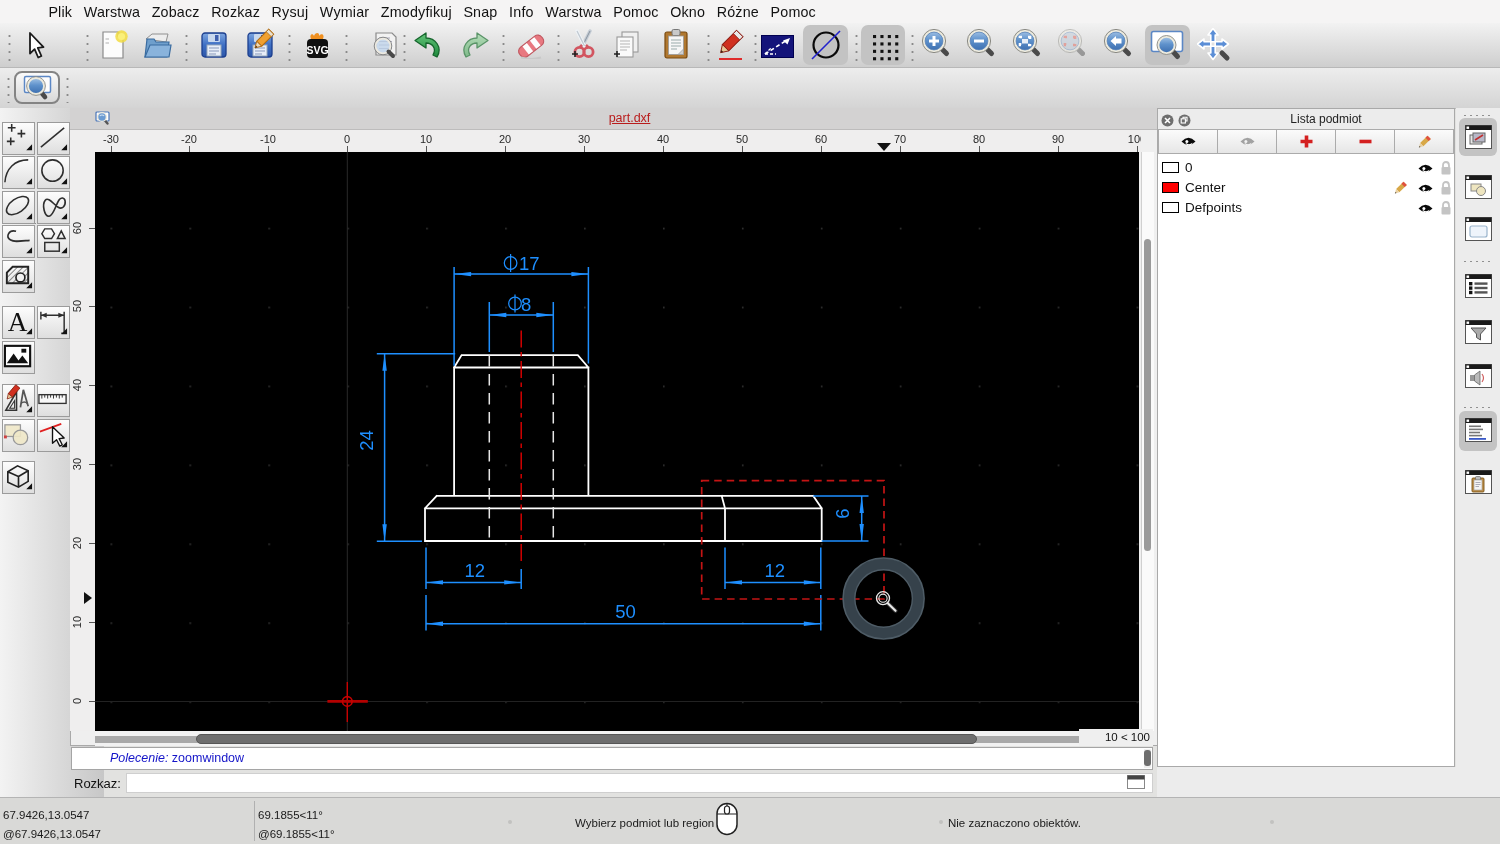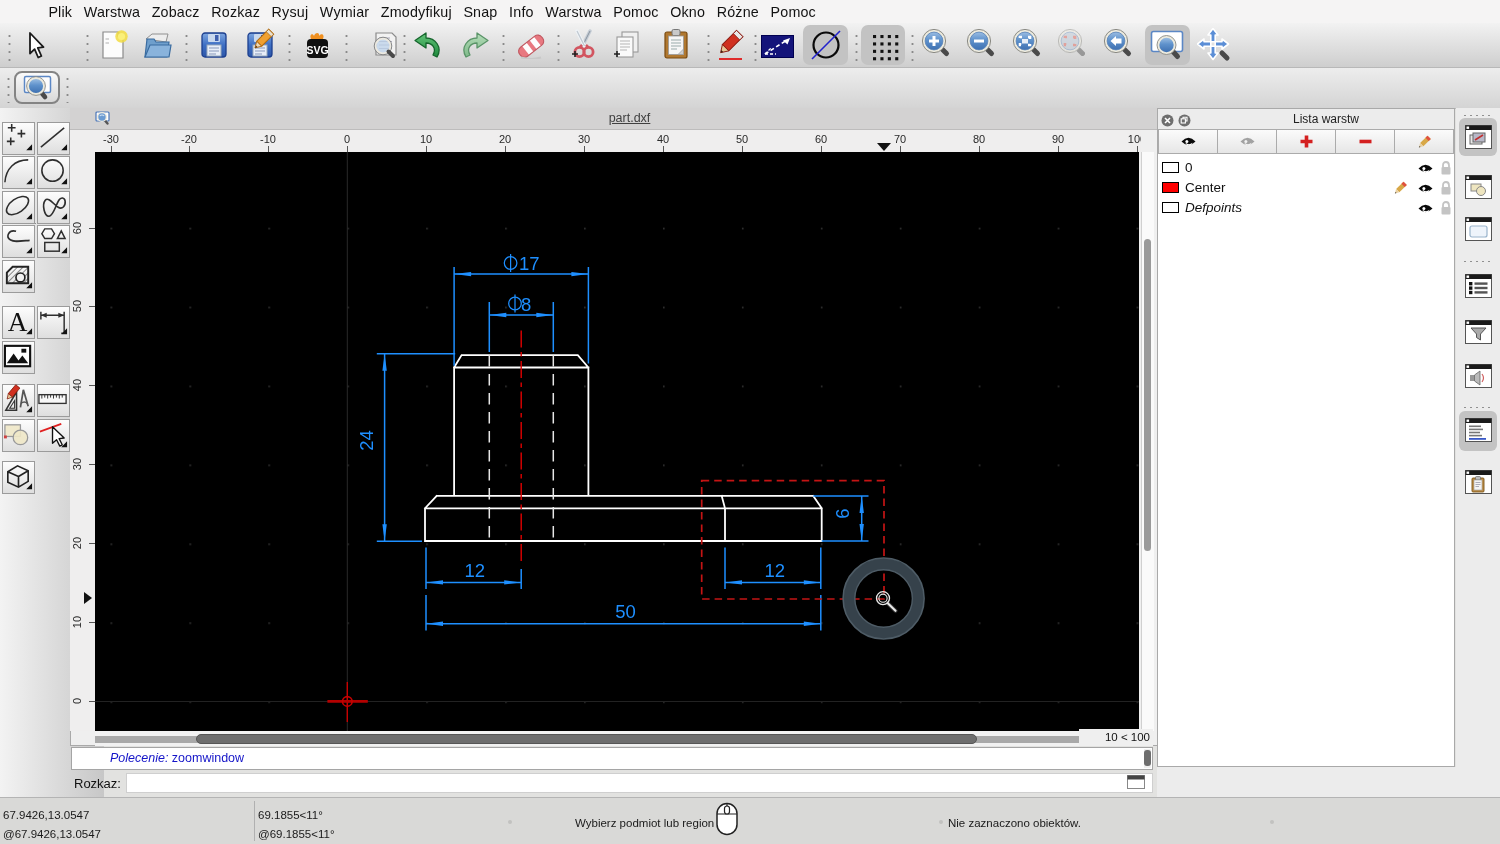--- a/index.html
+++ b/index.html
@@ -17,21 +17,21 @@
 .vdots{position:absolute;width:3px;background-image:radial-gradient(circle,#8a8a8a 1px,transparent 1.2px);
  background-size:3px 8px;background-position:center 2px;}
 .selbg{position:absolute;background:#c3c3c3;border-radius:7px;}
 
 #pal{left:0;top:108px;width:70px;height:736px;background:linear-gradient(90deg,#f3f3f3,#c7c7c7);}
 .pbtn{position:absolute;width:33px;height:33px;background:linear-gradient(180deg,#fdfdfd,#dedede);
  border:1px solid #9b9b9b;box-sizing:border-box;}
 
 #docwin{left:70px;top:108px;width:1085px;height:638px;background:#efefef;box-shadow:inset 0 0 0 1px #a9a9a9;}
 #dtitle{position:absolute;left:0;top:0;width:100%;height:21px;background:#d3d2d2;border-bottom:1px solid #bdbcbc;}
-#dtitle .t{position:absolute;left:0;right:0;top:3px;text-align:center;font-size:12.5px;color:#404040;text-decoration:underline;}
+#dtitle .t{position:absolute;left:0;right:0;top:3px;text-align:center;font-size:12.5px;color:#b91c1c;text-decoration:underline;}
 #hruler{position:absolute;left:0;top:22px;width:1071px;height:22px;background:#efeeee;overflow:hidden;}
 #vruler{position:absolute;left:0;top:44px;width:25px;height:579px;background:#efeeee;overflow:hidden;}
 .rnum{position:absolute;font-size:11px;color:#2a2a2a;}
 .rtickh{position:absolute;width:1px;height:6px;background:#555;top:16px;}
 .rtickv{position:absolute;height:1px;width:6px;background:#555;left:19px;}
 #canvas{position:absolute;left:25px;top:44px;width:1044px;height:579px;background:#000;}
 #vscroll{position:absolute;left:1071px;top:44px;width:12px;height:579px;background:#fafafa;border-left:1px solid #d0d0d0;}
 #vthumb{position:absolute;left:2px;width:7px;border-radius:4px;background:#9a9a9a;}
 #hscrollrow{position:absolute;left:25px;top:623px;width:1058px;height:15px;background:#f2f2f2;}
 #hthumb{position:absolute;top:3px;height:10px;border-radius:5px;background:#6e6e6e;border:1px solid #565656;box-sizing:border-box;}
@@ -584,21 +584,21 @@
 <div id="cmdrow" class="abs">
       <span style="position:absolute;left:3px;top:3px;">Rozkaz:</span>
       <div style="position:absolute;left:55px;top:0;width:1027px;height:20px;background:#fff;border:1px solid #cfcfcf;box-sizing:border-box;"></div>
       <svg style="position:absolute;left:1056px;top:2px;" width="18" height="15" viewBox="0 0 18 15">
         <rect x="0.5" y="0.5" width="17" height="13" fill="#fff" stroke="#888" stroke-width="1"></rect>
         <rect x="0.5" y="0.5" width="17" height="4" fill="#444"></rect>
       </svg>
     </div>
 <div id="lpanel" class="abs">
       <div id="lphead">
-        <span style="position:absolute;left:40px;right:0;text-align:center;top:3px;font-size:12px;color:#222;">Lista warstw</span>
+        <span style="position:absolute;left:40px;right:0;text-align:center;top:3px;font-size:12px;color:#222;">Lista podmiot</span>
         <svg style="position:absolute;left:2.5px;top:5px;" width="13" height="13" viewBox="0 0 13 13">
           <circle cx="6.5" cy="6.5" r="6" fill="#6e6e6e"></circle>
           <path d="M4 4 L9 9 M9 4 L4 9" stroke="#fff" stroke-width="1.6"></path>
         </svg>
         <svg style="position:absolute;left:20px;top:5px;" width="13" height="13" viewBox="0 0 13 13">
           <circle cx="6.5" cy="6.5" r="6" fill="#6e6e6e"></circle>
           <rect x="3.2" y="4.8" width="4.2" height="4.2" fill="none" stroke="#fff" stroke-width="1.1"></rect>
           <path d="M5 4.8 V3.2 H9 V7 H7.6" fill="none" stroke="#fff" stroke-width="1.1"></path>
         </svg>
       </div>
@@ -667,21 +667,21 @@
           <g transform="rotate(45 8 8)">
             <rect x="6" y="1" width="4.6" height="10.5" fill="#d8a848"></rect>
             <rect x="6" y="1" width="4.6" height="3" fill="#e05040"></rect>
             <path d="M6 11.5 L8.3 15.5 L10.6 11.5 Z" fill="#e8cfa0"></path>
             <path d="M7.6 13.9 L8.3 15.5 L9 13.9 Z" fill="#333"></path>
           </g>
         </svg>
       </div>
       <div class="lrow" style="top:88.6px;">
         <span class="swatch" style="background:#fff;"></span>
-        <span style="position:absolute;left:27px;top:2px;font-style:italic;">Defpoints</span>
+        <span style="position:absolute;left:27px;top:2px;">Defpoints</span>
         <svg style="position:absolute;left:260px;top:5px;" width="15" height="11" viewBox="0 0 15 11">
           <path d="M0.5 5.5 Q7.5 -1.8 14.5 5.5 Q7.5 12.8 0.5 5.5 Z" fill="#0a0a0a"></path>
           <path d="M4.5 6.8 A3.6 3.6 0 0 0 11.5 6.8 Q8 9.6 4.5 6.8 Z" fill="#fff"></path>
           <circle cx="5.9" cy="5.6" r="1.5" fill="#fff"></circle>
         </svg>
         <svg style="position:absolute;left:282px;top:3px;" width="12" height="14" viewBox="0 0 12 14">
           <path d="M3 6 V4.5 Q3 1 6 1 Q9 1 9 4.5 V6" fill="none" stroke="#c4c4c4" stroke-width="1.8"></path>
           <rect x="1.5" y="6" width="9" height="7.5" rx="1" fill="#c4c4c4"></rect>
         </svg>
       </div>

